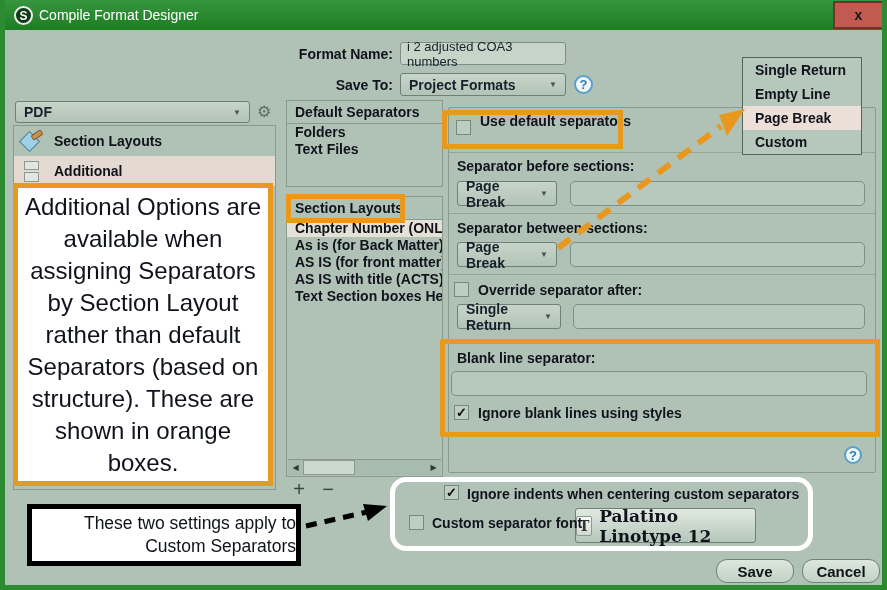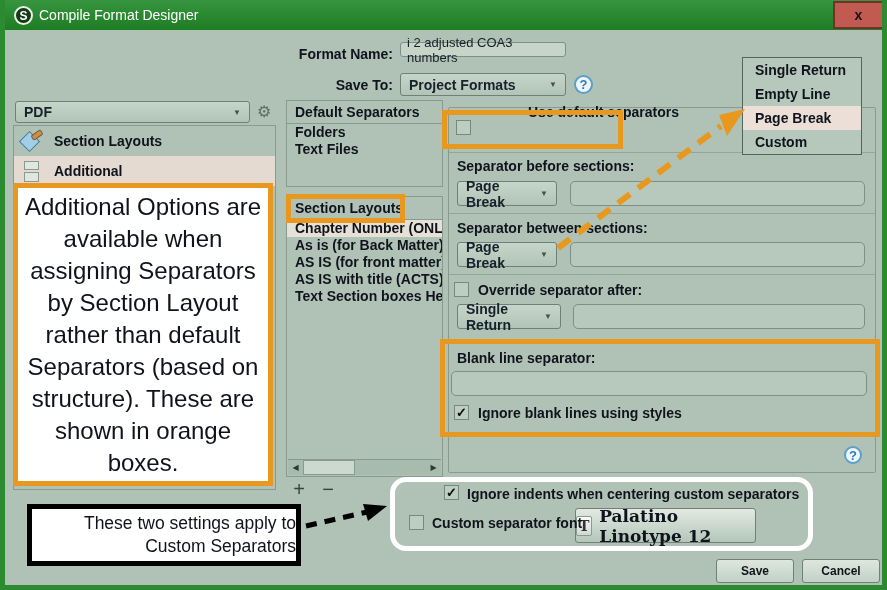--- a/index.html
+++ b/index.html
@@ -121,22 +121,22 @@
   .font-t-icon {
     width:20px; height:20px; background:linear-gradient(#fcfcfc,#cfd8d0); border:1px solid #8a9a8f;
     font-family:"DejaVu Serif", serif; font-size:14px; font-weight:bold; color:#333;
     display:flex; align-items:center; justify-content:center; border-radius:2px;
   }
   .font-btn-label { font-family:"DejaVu Serif", serif; font-size:17px; font-weight:bold; color:#10131c; }
 
   
   .btn {
     position:absolute; width:78px; height:24px;
-    background:linear-gradient(#dde7dd,#c2d2c4); border:1px solid #6f8177; border-radius:3px;
-    font-size:12px; font-weight:bold; color:#10131c;
+    background:linear-gradient(#dde7dd,#c2d2c4); border:1px solid #6f8177; border-radius:11px;
+    font-size:15px; font-weight:bold; color:#10131c;
     display:flex; align-items:center; justify-content:center;
   }
 
   .arrow-layer { position:absolute; left:0; top:0; width:887px; height:590px; z-index:40; pointer-events:none; }
 
   .gear { position:absolute; left:252px; top:102px; font-size:16px; color:#5d6e63; }
 
   
   .brush-head { position:absolute; left:0; top:3px; width:15px; height:15px; background:#9fd0e8; border:1px solid #4d788c; transform:rotate(45deg); }
   .brush-handle { position:absolute; left:9px; top:1px; width:12px; height:6px; background:#c89050; border:1px solid #7d5a2c; transform:rotate(-35deg); border-radius:2px; }
@@ -150,21 +150,21 @@
 
   <div class="titlebar">
     <div class="app-icon">S</div>
     <div class="title-text">Compile Format Designer</div>
     <div class="close-btn">
       <span>x</span>
     </div>
   </div>
 
   <div class="hdr-label" style="left:250px; top:46px; width:138px;">Format Name:</div>
-  <div class="field" style="left:395px; top:42px; width:166px; height:15px;">
+  <div class="field" style="left:395px; top:42px; width:166px; height:23px;">
     <span>i 2 adjusted COA3 numbers</span>
   </div>
 
   <div class="hdr-label" style="left:290px; top:77px; width:98px;">Save To:</div>
   <div class="dropdown" style="left:395px; top:73px; width:166px; height:23px;">
     <span>Project Formats</span>
     <span class="dd-arrow">▼</span>
   </div>
   <div class="help-icon" style="left:569px; top:75px;">
     <span>?</span>
@@ -220,21 +220,21 @@
       <span class="hs-btn">▶</span>
     </div>
   </div>
 
   <div class="pm-btn" style="left:283px; top:479px;">+</div>
   <div class="pm-btn" style="left:312px; top:479px;">−</div>
 
   <div class="groupbox"></div>
 
   <div class="checkbox" style="left:451px; top:120px;"></div>
-  <div class="set-label" style="left:475px; top:104px;margin-left:48px;">Use default separators</div>
+  <div class="set-label" style="left:475px; top:113px;">Use default separators</div>
 
   <div class="divider" style="top:152px;"></div>
 
   <div class="set-label" style="left:452px; top:158px;">Separator before sections:</div>
   <div class="dropdown" style="left:452px; top:181px; width:100px; height:25px;">
     <span>Page Break</span>
     <span class="dd-arrow">▼</span>
   </div>
   <div class="field" style="left:565px; top:181px; width:295px; height:25px; border-radius:5px; background:#b7c9bd;"></div>
 

